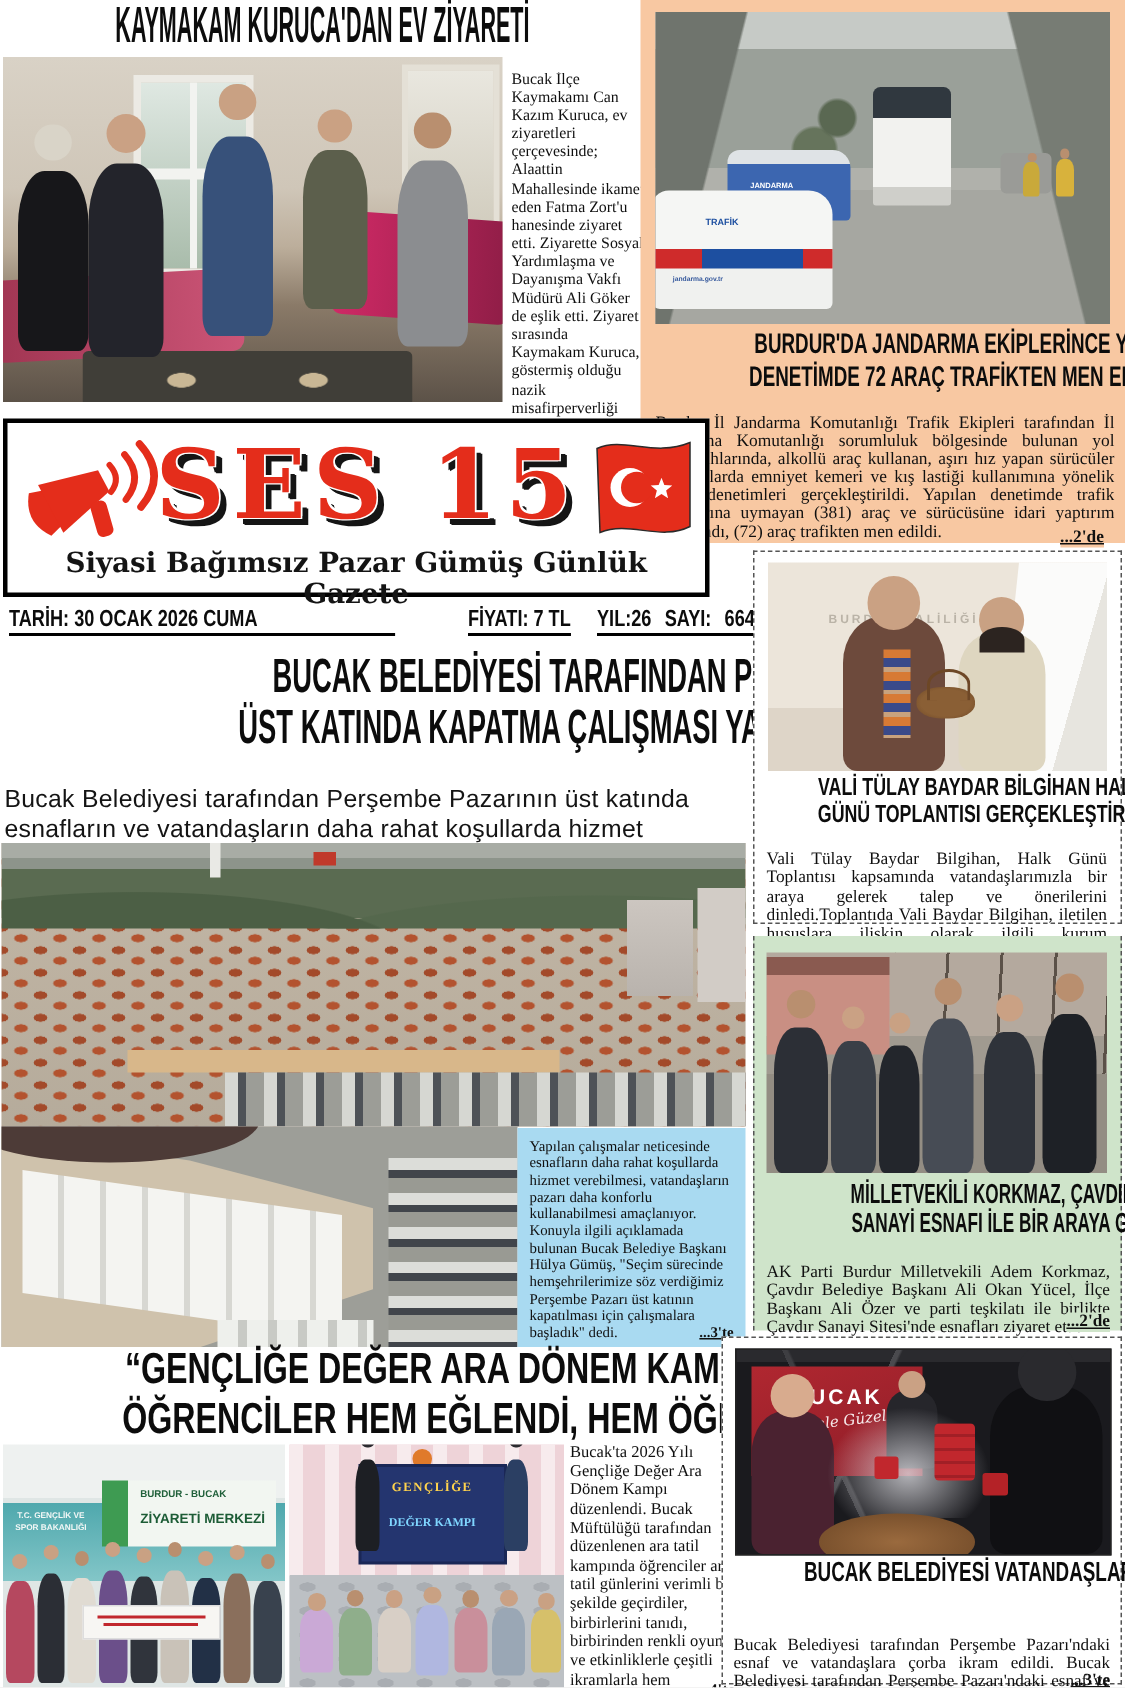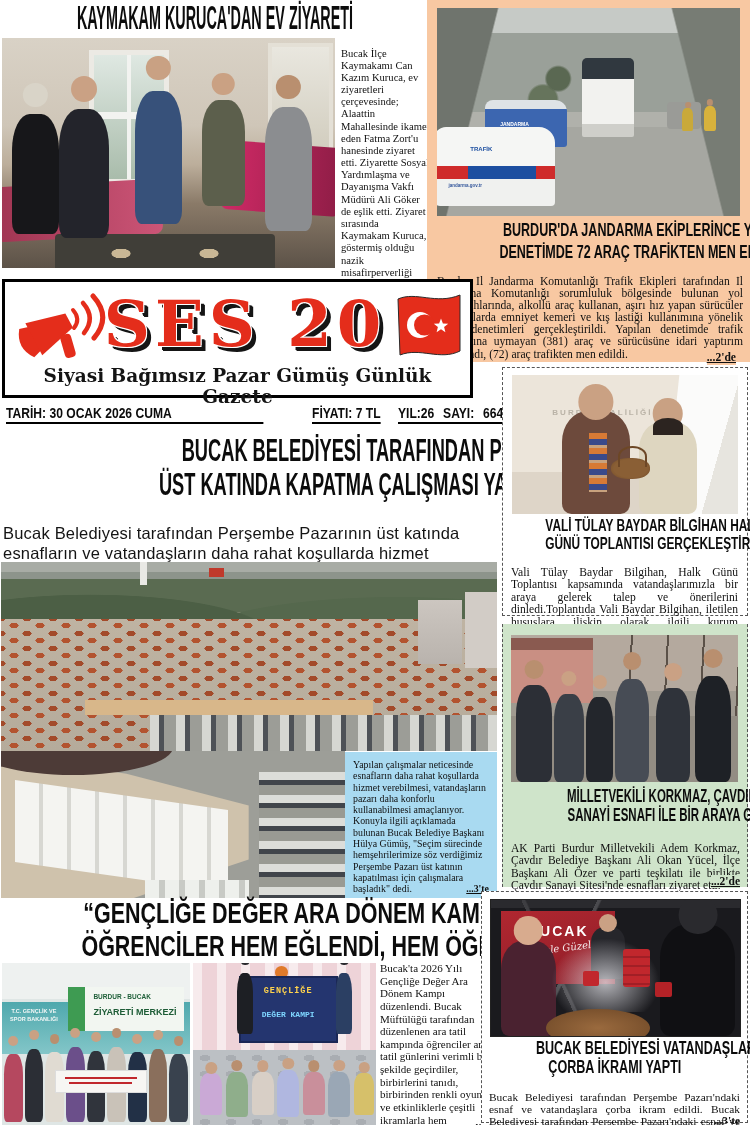--- a/index.html
+++ b/index.html
@@ -119,21 +119,21 @@
      background:linear-gradient(#c1272d 0 0) 50% 32%/80% 2px no-repeat,
                 linear-gradient(#c1272d 0 0) 50% 62%/70% 2px no-repeat,#f7f6f3}
   .camp{left:193px;top:963px;width:183px;height:162px;
      background:linear-gradient(180deg,#eed3d8 0 54%,#bfc3c7 54%)}
   .curtain{left:0;top:0;width:100%;height:54%;
      background:repeating-linear-gradient(90deg,rgba(255,255,255,.55) 0 9px,rgba(255,255,255,0) 9px 24px)}
   .floor{left:0;top:54%;width:100%;height:46%;
      background:radial-gradient(ellipse 9px 5px at 12px 8px,#a9adb2 60%,transparent 62%) 0 0/26px 16px,#bcc0c4}
   .ball{left:45%;top:2%;width:7%;aspect-ratio:1;background:#e07a2a;border-radius:50%}
   .cbanner{left:26%;top:9%;width:52%;height:39%;background:#24356f;box-shadow:0 0 0 2px #1a2756;
-     text-align:center;font-family:Liberation Mono, monospace;font-weight:bold}
+     text-align:center;font-family:Liberation Serif, serif;font-weight:bold}
   .gen-body{left:380px;top:951px;width:112px;height:172px;font-size:11px;line-height:1.15;text-align:left}
   
   .valibox{left:502px;top:367px;width:246px;height:249px;border:1.5px dashed #555;
      background:#fff;box-sizing:border-box}
   .vali-photo{left:9px;top:7px;width:226px;height:139px;
      background:linear-gradient(180deg,#ece5da 0 70%,#ded5c8 70%)}
   .walltxt{left:10%;top:14%;width:60%;text-align:center;color:#bab3a7;
      font:bold 8px "Liberation Sans",sans-serif;letter-spacing:2px;line-height:1.6}
   .vflag{right:-5%;top:-6%;width:34%;height:112%;transform:skewX(-6deg);
      background:linear-gradient(100deg,#fbfbfa 0 60%,#e7e5df 60%)}
@@ -227,21 +227,21 @@
         <polygon points="22,24 62,34 62,50 22,60"></polygon>
         <rect x="44" y="52" width="11" height="24" rx="4" transform="rotate(12 50 62)"></rect>
       </g>
       <g fill="none" stroke="#e42d1b" stroke-linecap="round">
         <path d="M64 24 q8 9 1 18" stroke-width="4"></path>
         <path d="M74 17 q13 15 1 30" stroke-width="4.5"></path>
         <path d="M84 10 q19 21 1 42" stroke-width="5"></path>
       </g>
     </svg>
     <div class="mast-title">
-        <span>SES 20</span>
+        <span>SES 15</span>
       </div>
     <svg class="abs" style="left:389px;top:7px" width="70" height="76" viewBox="0 0 70 76">
       <path d="M4 10 C22 2 42 16 66 6 L66 62 C46 72 26 58 6 66 Z" fill="#e42d1b" stroke="#2a2a2a" stroke-width="1"></path>
       <circle cx="26" cy="36" r="13" fill="#fff"></circle>
       <circle cx="30.5" cy="36" r="10.5" fill="#e42d1b"></circle>
       <polygon fill="#fff" points="47,29.5 48.9,34.4 54.2,34.7 50.1,38 51.4,43.2 47,40.3 42.6,43.2 43.9,38 39.8,34.7 45.1,34.4"></polygon>
     </svg>
     <div class="tagline"><span>Siyasi Bağımsız Pazar Gümüş Günlük Gazete</span></div>
   </div>
 
@@ -359,17 +359,16 @@
       <i class="psn" style="--b:#4a2230;--h:#d8ab8e;left:4%;bottom:0;width:22%;height:70%"></i>
       <i class="psn" style="--b:#26262b;--h:#caa184;left:40%;top:20%;width:14%;height:38%"></i>
       <i class="psn" style="--b:#101013;--h:#2a2a2e;right:2%;bottom:0;width:30%;height:82%"></i>
       <i class="steam"></i>
       <i class="cups"></i>
       <i class="cup2"></i>
       <i class="cup3"></i>
       <i class="pot"></i>
     </div>
     <div class="hl soup-hl1"><span class="cond" style="font-size:18.5px;transform:scaleX(.68)">BUCAK BELEDİYESİ VATANDAŞLARA</span></div>
-    <div class="hl soup-hl2"><span class="cond" style="font-size:18.5px;transform:scaleX(.68)">ÇORBA İKRAMI YAPTI</span></div>
     <p class="bodytxt soup-body"><span>Bucak Belediyesi tarafından Perşembe Pazarı'ndaki esnaf ve vatandaşlara çorba ikram edildi. Bucak Belediyesi tarafından Perşembe Pazarı'ndaki esnaf ve vatandaşlara çorba ikramında bulunuldu.</span><s class="cont" style="right:0;font-style:normal">...3'te</s></p>
   </div>
 
 </div>
 
 </body></html>

